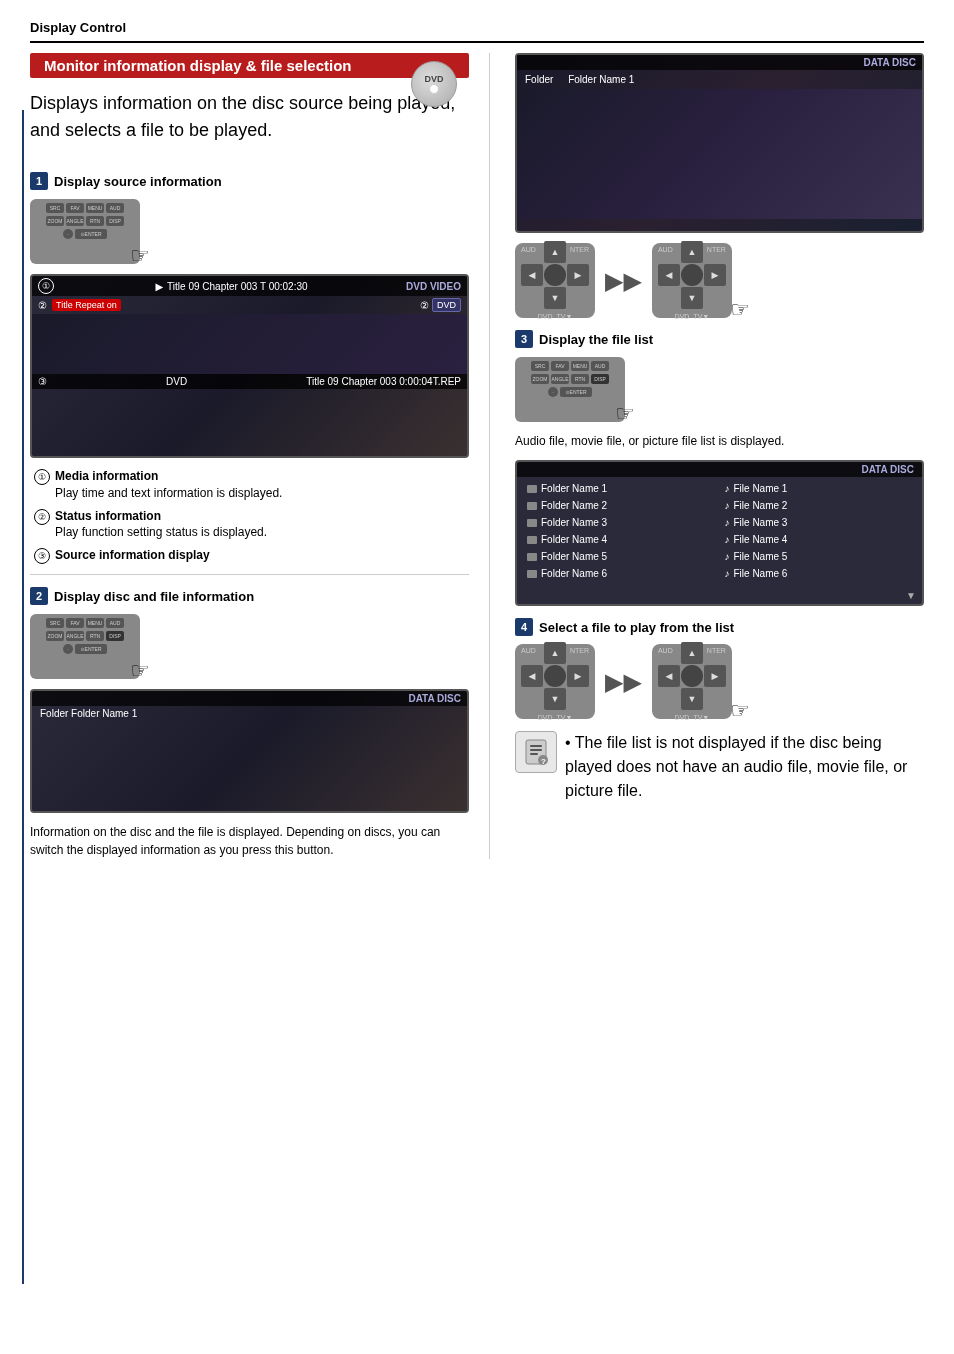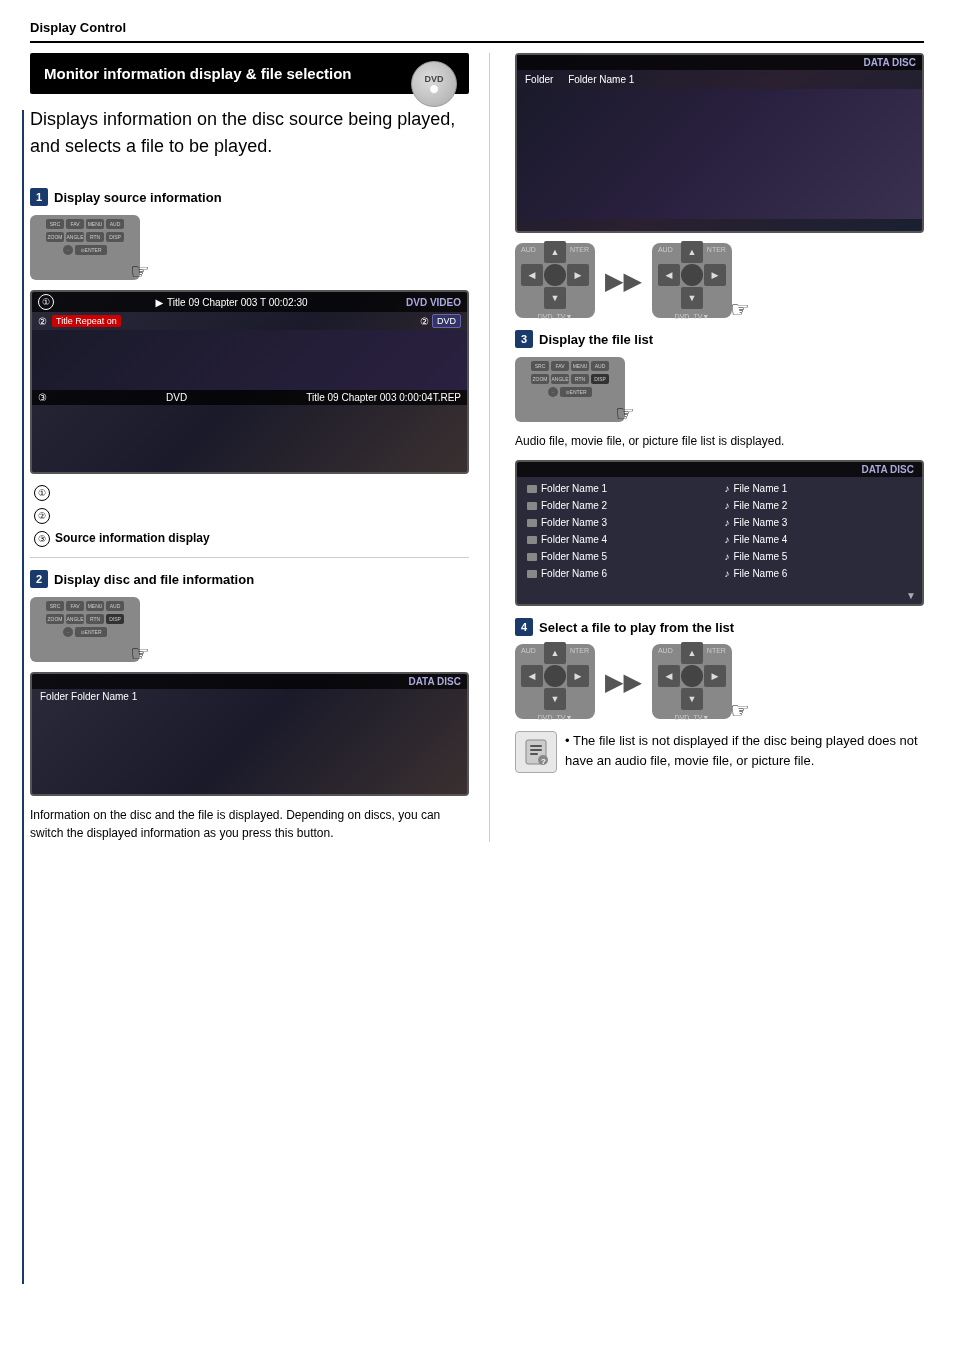--- a/index.html
+++ b/index.html
@@ -34,23 +34,23 @@
       width: 460px;
       flex-shrink: 0;
       border-right: 1px solid #ccc;
       padding-right: 20px;
     }
     .right-col {
       flex: 1;
       padding-left: 5px;
     }
     .section-box {
-      background: #000000;
-      color: #fff;
-      padding: 10px 14px;
+      background: #b91c1c;
+      color: #fff;
+      padding: 2px 14px;
       margin-bottom: 12px;
       border-radius: 2px;
       position: relative;
     }
     .section-box-title {
       font-size: 15px;
       font-weight: bold;
       line-height: 1.4;
     }
     .dvd-icon {
@@ -499,23 +499,31 @@
             <span>③</span>
             <span>DVD</span>
             <span>Title  09    Chapter 003        0:00:04T.REP</span>
           </div>
         </div>
       </div>
 
       <div class="annotation-list">
         <div class="annotation-item">
           <div class="annotation-circle">①</div>
+          <div class="annotation-content">
+            <strong>Media information</strong><br>
+            <span>Play time and text information is displayed.</span>
+          </div>
         </div>
         <div class="annotation-item">
           <div class="annotation-circle">②</div>
+          <div class="annotation-content">
+            <strong>Status information</strong><br>
+            <span>Play function setting status is displayed.</span>
+          </div>
         </div>
         <div class="annotation-item">
           <div class="annotation-circle">③</div>
           <div class="annotation-content">
             <strong>Source information display</strong><br>
           </div>
         </div>
       </div>
 
       <hr class="divider-line">
@@ -764,21 +772,21 @@
         <div style="background:#e8e8e8;border:1px solid #aaa;border-radius:4px;padding:6px;width:42px;height:42px;display:flex;align-items:center;justify-content:center;flex-shrink:0;">
           <svg width="28" height="28" viewBox="0 0 28 28">
             <rect x="4" y="2" width="20" height="24" rx="2" fill="#ccc" stroke="#888" stroke-width="1"></rect>
             <rect x="8" y="7" width="12" height="2" rx="1" fill="#555"></rect>
             <rect x="8" y="11" width="12" height="2" rx="1" fill="#555"></rect>
             <rect x="8" y="15" width="8" height="2" rx="1" fill="#555"></rect>
             <circle cx="21" cy="22" r="5" fill="#888"></circle>
             <text x="19" y="26" font-size="8" fill="#fff" font-weight="bold">?</text>
           </svg>
         </div>
-        <div style="font-size:13px;line-height:1.5;">
+        <div style="font-size:16px;line-height:1.5;">
           <span>• </span><span>The file list is not displayed if the disc being played does not have an audio file, movie file, or picture file.</span>
         </div>
       </div>
 
     </div>
   </div>
 
 
   <div style="position:absolute;left:22px;top:110px;width:2px;height:calc(100% - 180px);background:transparent;border-left:2px solid #1a3a6b;"></div>
 

